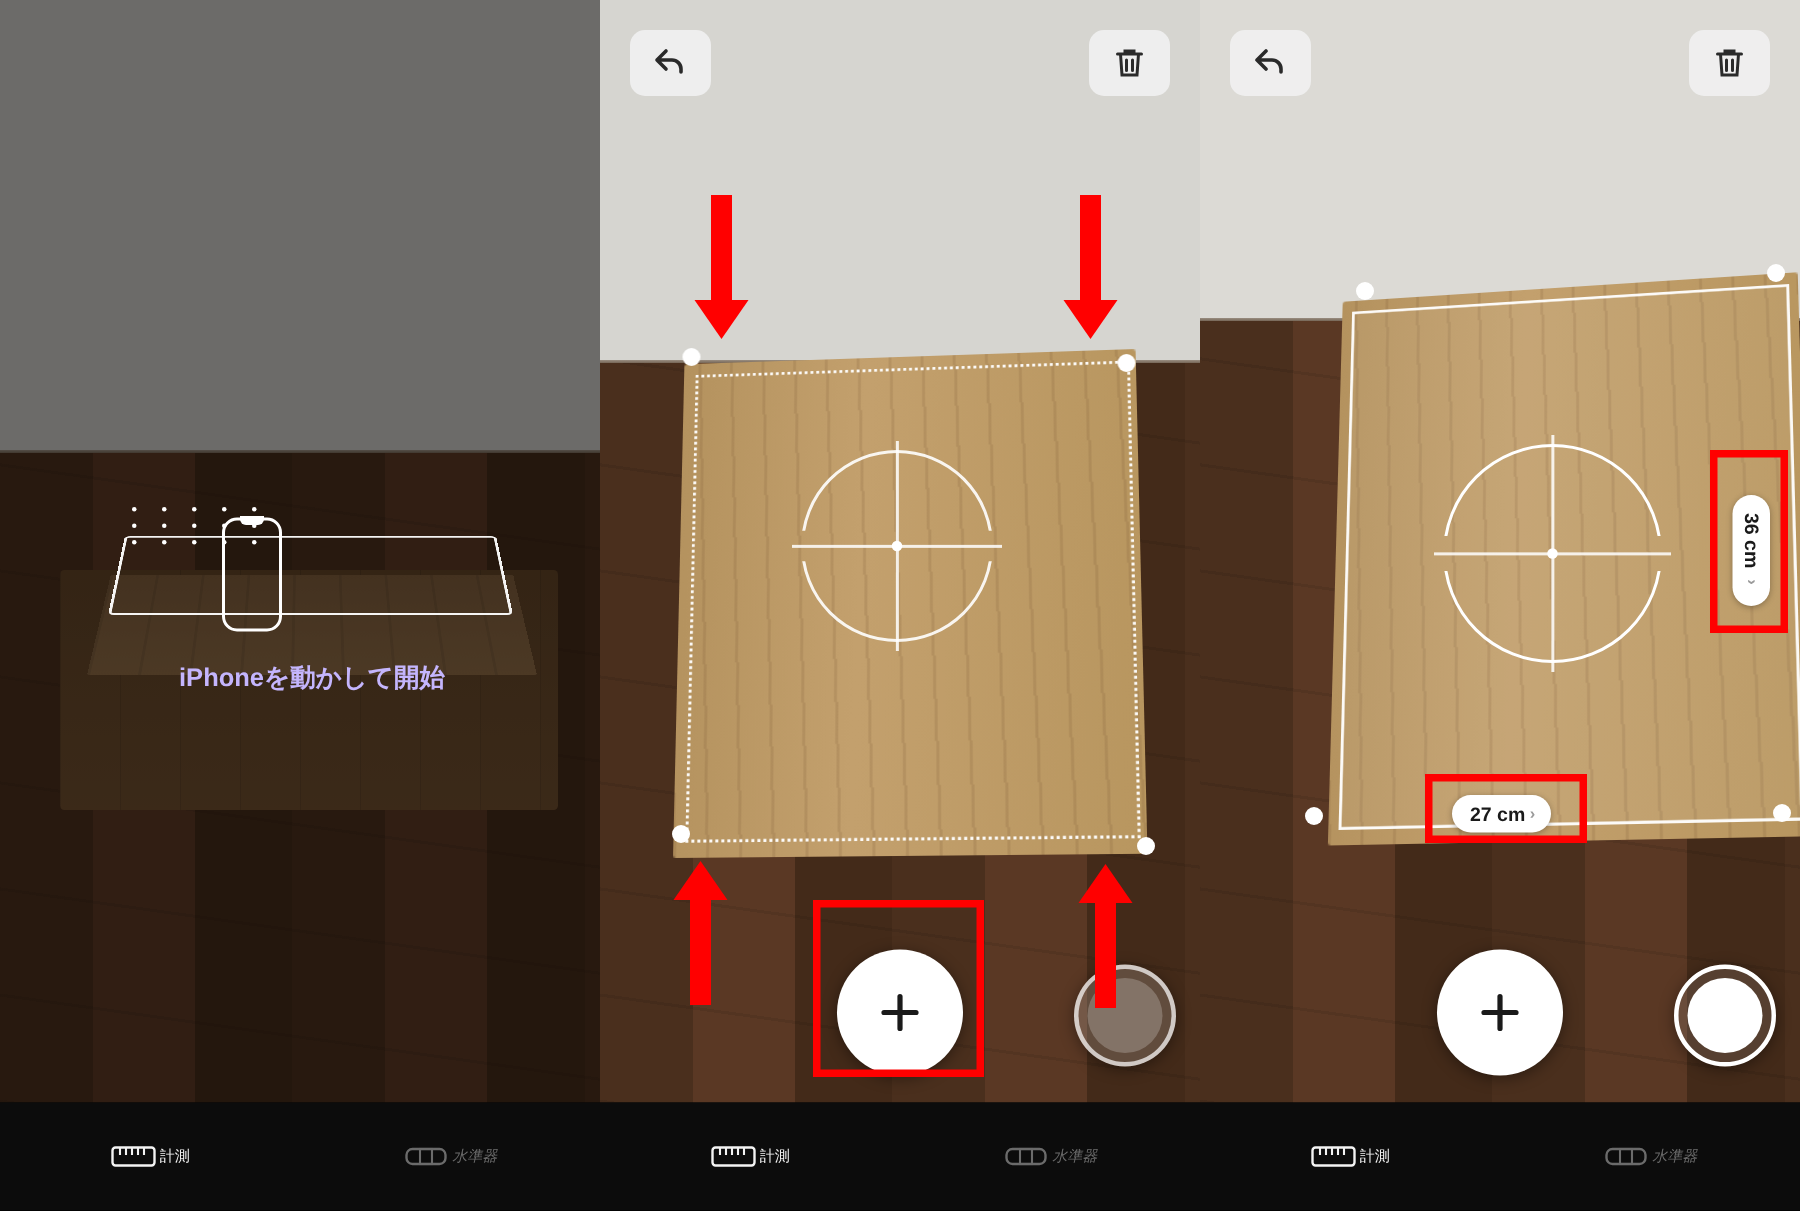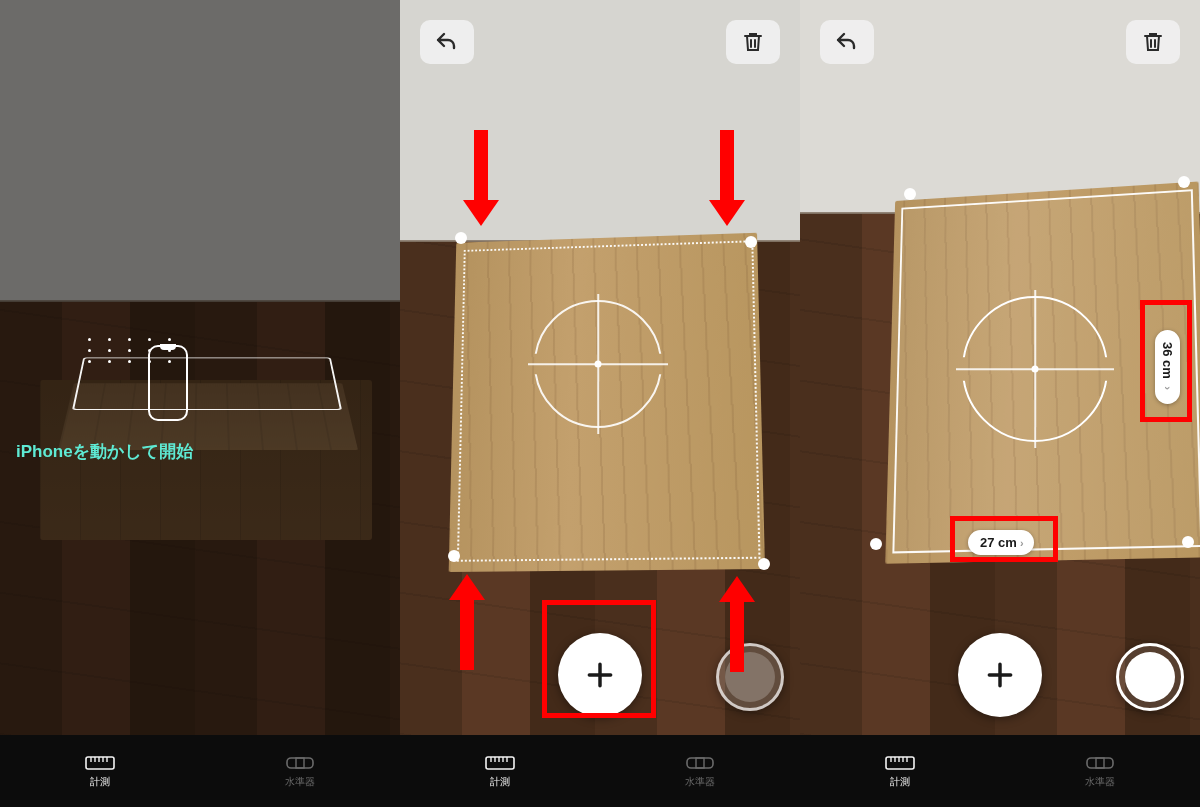--- a/index.html
+++ b/index.html
@@ -49,42 +49,42 @@
     position:absolute; left:148px; top:345px; width:40px; height:76px;
     border:2.5px solid #fff; border-radius:10px;
   }
   .phone-icon::before{
     content:""; position:absolute; top:-3px; left:50%; transform:translateX(-50%);
     width:16px; height:6px; background:#fff; border-radius:0 0 4px 4px;
   }
   .dots { position:absolute; left:88px; top:338px; display:grid; grid-template-columns:repeat(5,10px); gap:8px 10px;}
   .dots span{width:3px;height:3px;background:#fff;border-radius:50%;}
   .start-text{
-    position:absolute; top:440px; left:16px; right:0; text-align:left;
-    color:#5eead4; font-size:17px; font-weight:600;
+    position:absolute; top:440px; left:16px; right:0; text-align:center;
+    color:#c4b5fd; font-size:17px; font-weight:600;
   }
 
   
   .top-btn{
     position:absolute; top:20px; width:54px; height:44px;
     background:rgba(240,240,240,.92); border-radius:10px;
     display:flex; align-items:center; justify-content:center;
   }
   .top-btn.left{ left:20px;} .top-btn.right{ right:20px;}
   .top-btn svg{width:24px;height:24px;}
 
   
   .tabbar{
     position:absolute; left:0; right:0; bottom:0; height:72px;
     background:#0c0c0c; display:flex;
   }
-  .tab{flex:1; display:flex; flex-direction:column; align-items:center; justify-content:center; gap:3px;}
+  .tab{flex:1; display:flex; flex-direction:row; align-items:center; justify-content:center; gap:3px;}
   .tab svg{width:30px; height:18px;}
   .tab-label{font-size:10px; font-weight:500;}
-  .tab.active{color:#f3f3f3;} .tab.inactive{color:#6b6b6b;}
+  .tab.active{color:#f3f3f3;} .tab.inactive{color:#6b6b6b;font-style:italic;}
 
   
   .surface {
     position:absolute;
     background:
       repeating-linear-gradient(88deg, rgba(120,85,50,.18) 0 2px, transparent 2px 22px),
       linear-gradient(92deg,#b4925e,#c3a06d 40%,#b8965f);
     border-radius:2px;
   }
   .p2 .surface{ left:50px; top:230px; width:310px; height:340px; transform:perspective(1400px) rotateX(12deg) rotateY(-6deg);}

